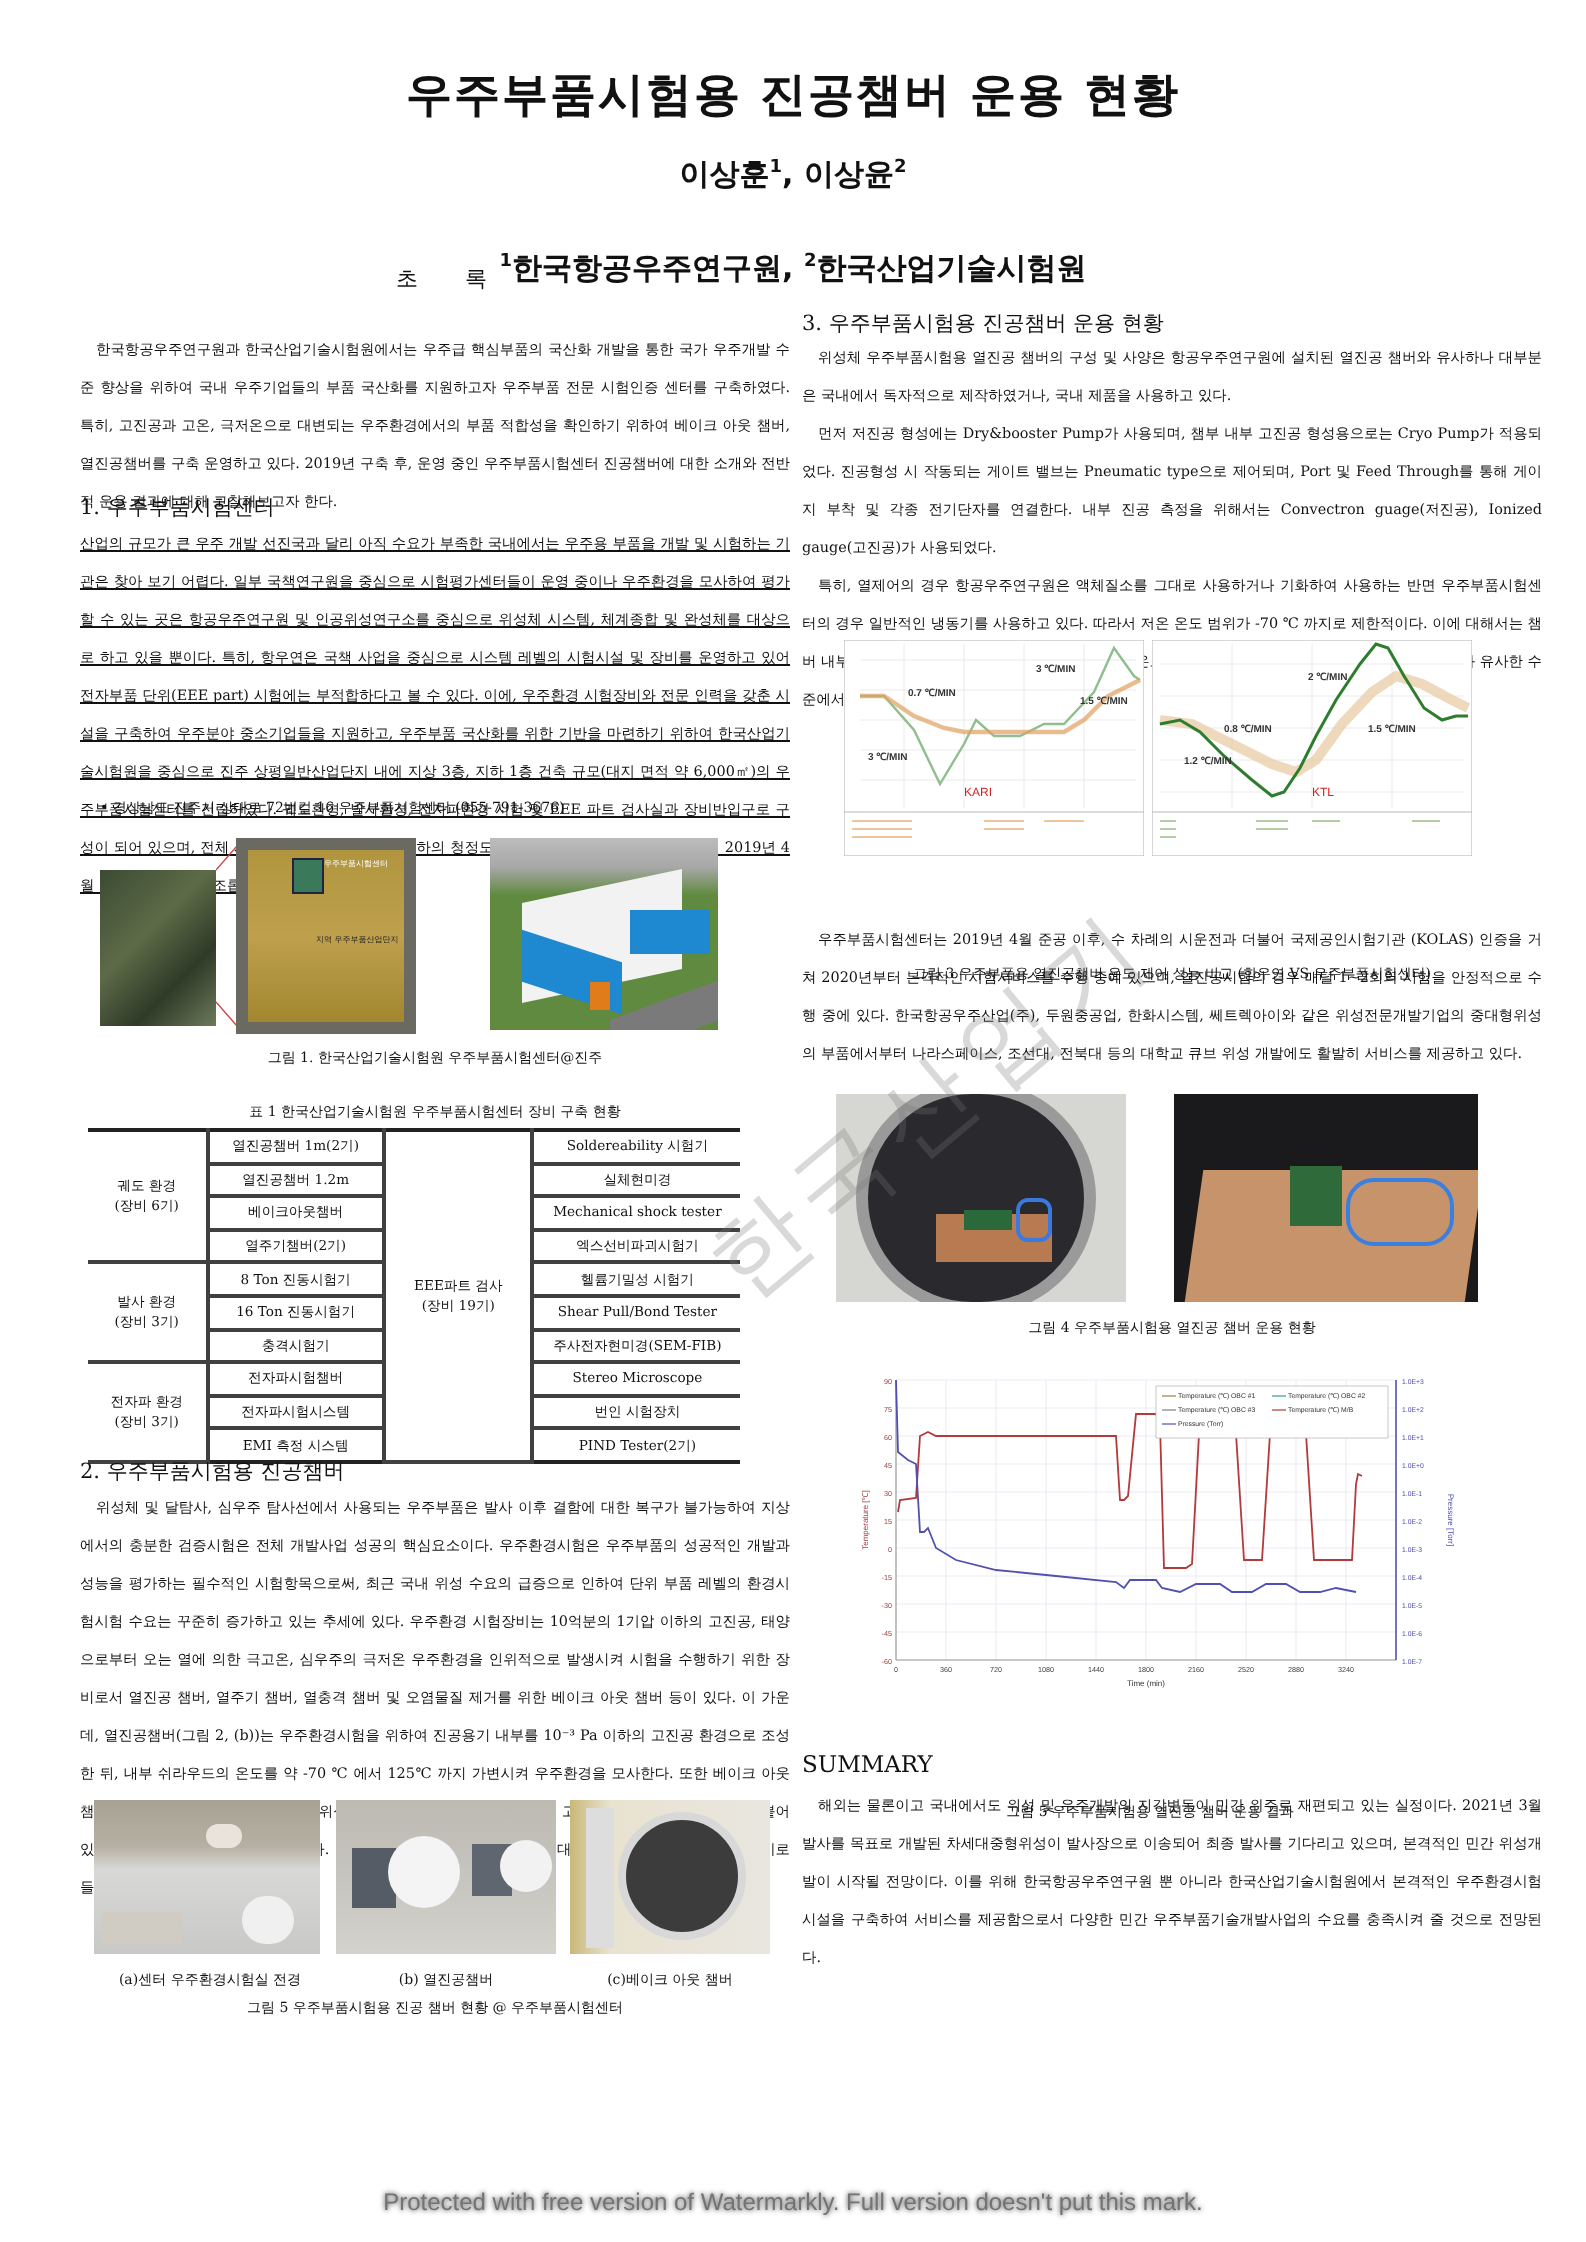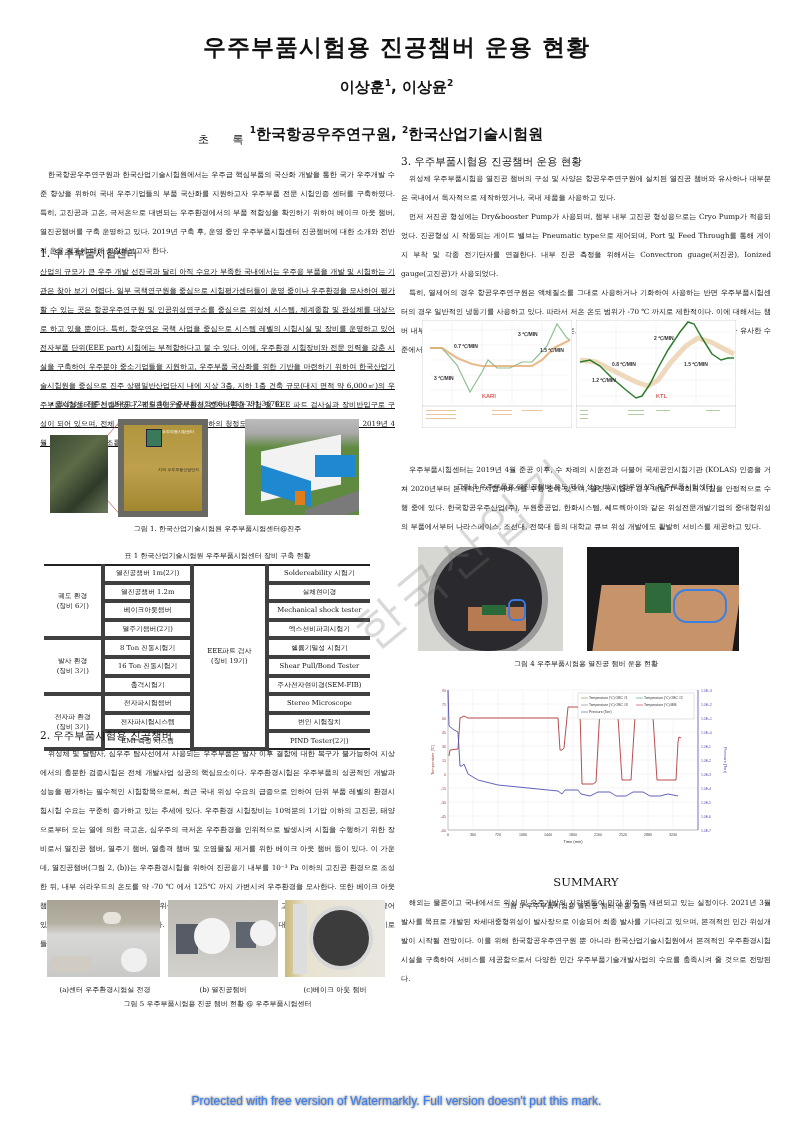--- a/index.html
+++ b/index.html
@@ -9,27 +9,27 @@
   .authors{top:78px;left:0;width:793px;text-align:center;font-size:15px;font-weight:bold;}
   .affil{top:102px;left:0;width:793px;text-align:center;font-size:15px;font-weight:bold;margin-top:23px;}
   sup{font-size:9px;}
   .abstract-h{top:132px;left:198px;font-size:11px;letter-spacing:10px;}
   .para{font-family:"DejaVu Serif","Liberation Serif",serif;font-size:7.2px;line-height:19px;text-align:justify;}
   .para p{margin:0;text-indent:8px;}
   .h2{font-family:"DejaVu Serif","Liberation Serif",serif;font-size:10.5px;}
   .caption{font-family:"DejaVu Serif","Liberation Serif",serif;font-size:7px;text-align:center;}
   .photo{position:absolute;border:0;}
   table.eq{border-collapse:collapse;font-family:"DejaVu Serif","Liberation Serif",serif;font-size:6.8px;}
-  table.eq td{border:4px solid #404040;text-align:center;height:14.6px;padding:0 2px;}
+  table.eq td{border:2px solid #404040;text-align:center;height:14.6px;padding:0 2px;}
   table.eq tr:first-child td{border-top:2px solid #222;}
   table.eq tr:last-child td{border-bottom:2px solid #222;}
   table.eq td.l{border-left:none;}
   table.eq td.r{border-right:none;}
   .bullet{font-family:"DejaVu Serif","Liberation Serif",serif;font-size:7px;}
-  .wm{position:absolute;top:1094px;left:0;width:793px;text-align:center;color:#3b82f6;font-size:12px;text-shadow:0 0 2px #777,0 0 3px #999;font-family:"Liberation Sans",sans-serif;}
+  .wm{position:absolute;top:1094px;left:0;width:793px;text-align:center;color:#737373;font-size:12px;text-shadow:0 0 2px #777,0 0 3px #999;font-family:"Liberation Sans",sans-serif;}
   .diag{position:absolute;left:330px;top:520px;font-size:48px;color:rgba(120,120,120,0.28);transform:rotate(-40deg);font-weight:normal;letter-spacing:6px;font-family:"DejaVu Sans",sans-serif;}
   .chartlbl{font-family:"Liberation Sans",sans-serif;font-size:5px;font-weight:bold;fill:#333;}
 </style>
 </head>
 <body>
 
 <div class="abs title">우주부품시험용 진공챔버 운용 현황</div>
 <div class="abs authors">
   <span>이상훈</span><sup>1</sup>,
   <span>이상윤</span><sup>2</sup>
@@ -314,19 +314,19 @@
       <text x="195" y="154">2520</text>
       <text x="220" y="154">2880</text>
       <text x="245" y="154">3240</text>
   </g>
   <text x="145" y="161" font-size="4" font-family="Liberation Sans, sans-serif" fill="#333" text-anchor="middle">Time (min)</text>
   <text x="6" y="78" font-size="4" font-family="Liberation Sans, sans-serif" fill="#a04040" text-anchor="middle" transform="rotate(-90 6 78)">Temperature [℃]</text>
   <text x="296" y="78" font-size="4" font-family="Liberation Sans, sans-serif" fill="#5050b0" text-anchor="middle" transform="rotate(90 296 78)">Pressure [Torr]</text>
 </svg>
 <div class="abs caption" style="left:390px;top:853px;width:370px;margin-top:48px;">그림 5 우주부품시험용 열진공 챔버 운용 결과</div>
 
-<div class="abs" style="left:401px;top:875px;width:370px;text-align:center;font-family:'DejaVu Serif','Liberation Serif',serif;font-size:11.5px;">SUMMARY</div>
+<div class="abs" style="left:401px;top:875px;width:370px;text-align:left;font-family:'DejaVu Serif','Liberation Serif',serif;font-size:11.5px;">SUMMARY</div>
 <div class="abs para" style="left:401px;top:893px;width:370px;">
     <p>해외는 물론이고 국내에서도 위성 및 우주개발의 지각변동이 민간 위주로 재편되고 있는 실정이다. 2021년 3월 발사를 목표로 개발된 차세대중형위성이 발사장으로 이송되어 최종 발사를 기다리고 있으며, 본격적인 민간 위성개발이 시작될 전망이다. 이를 위해 한국항공우주연구원 뿐 아니라 한국산업기술시험원에서 본격적인 우주환경시험 시설을 구축하여 서비스를 제공함으로서 다양한 민간 우주부품기술개발사업의 수요를 충족시켜 줄 것으로 전망된다.</p>
   </div>
 
 <div class="diag">한국산업기</div>
 <div class="wm">Protected with free version of Watermarkly. Full version doesn't put this mark.</div>
 
 </body></html>

